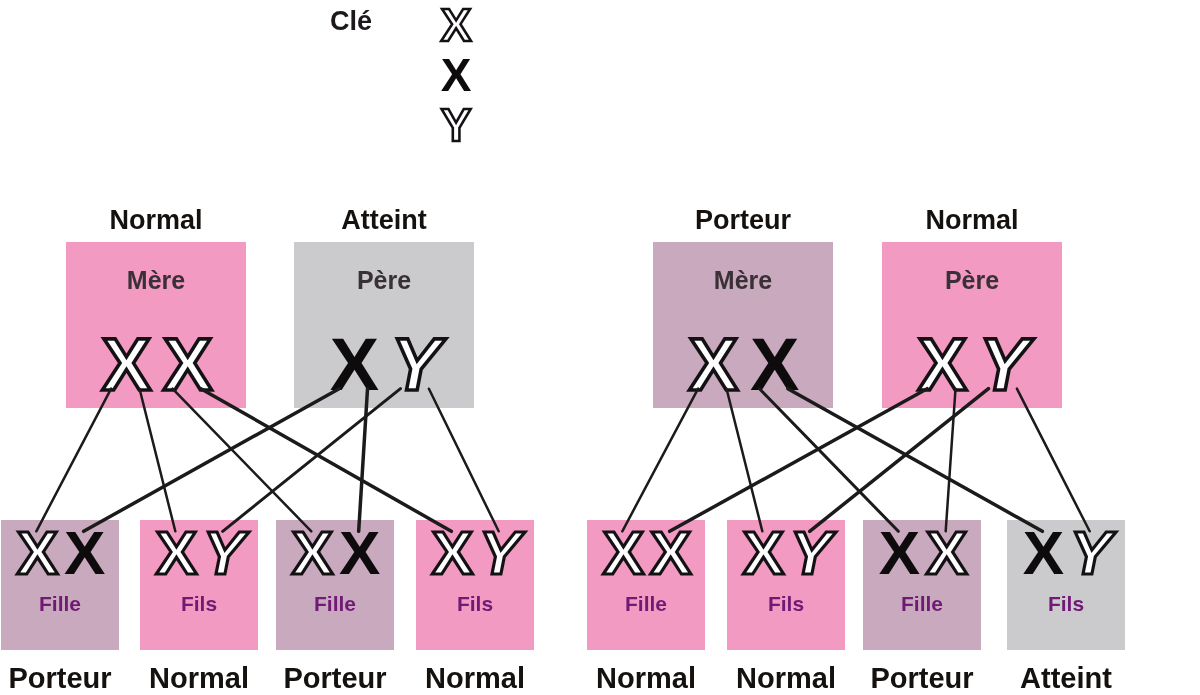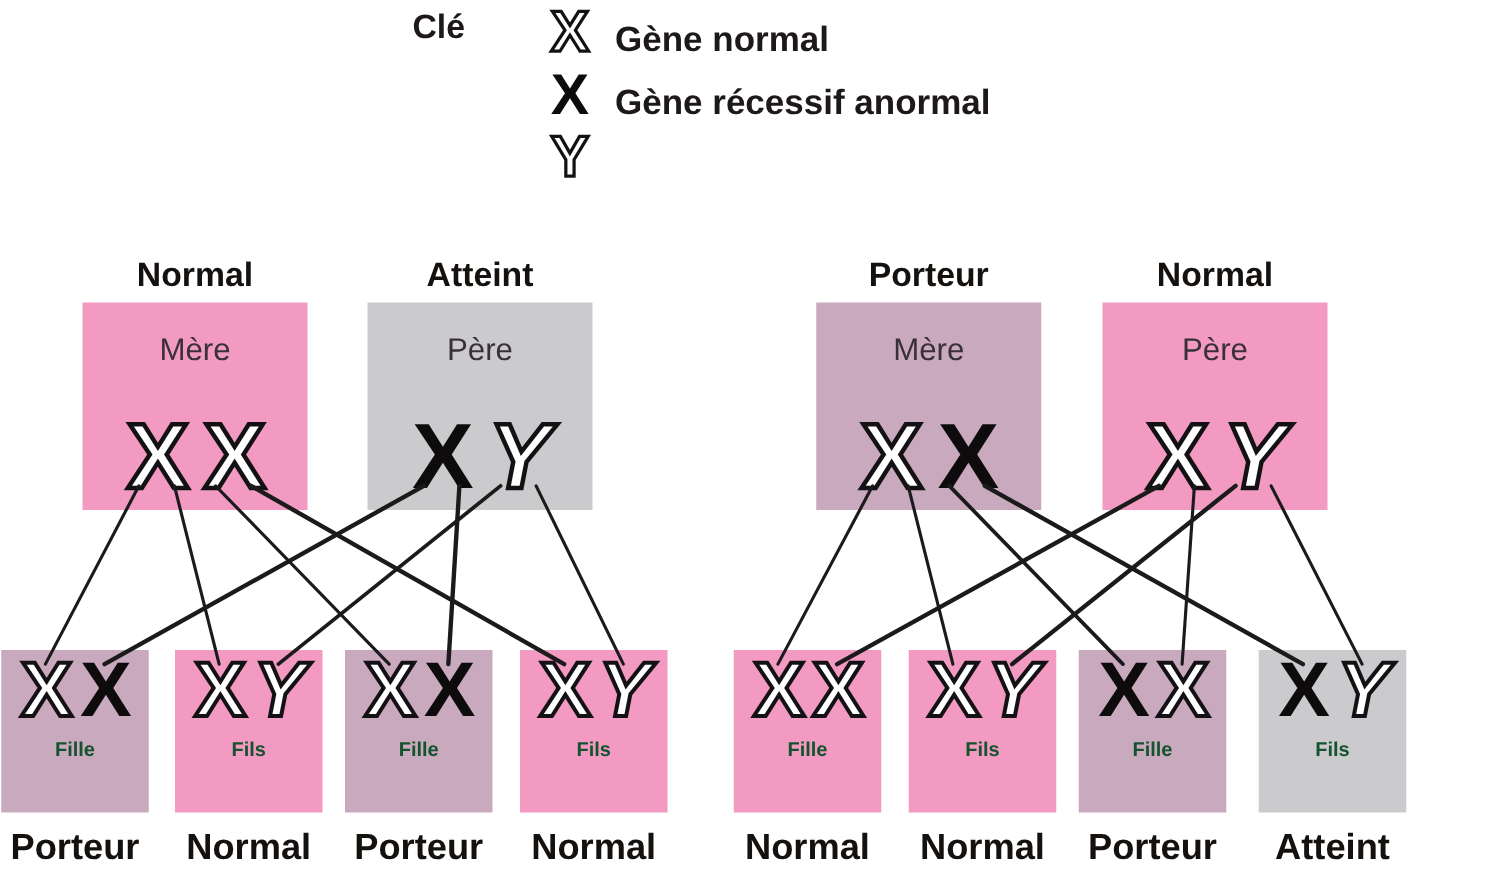--- a/index.html
+++ b/index.html
@@ -13,31 +13,31 @@
   .key-row{display:flex;align-items:baseline;height:50px;}
   .key-sym{display:inline-block;width:46px;text-align:center;font-size:46px;font-weight:800;line-height:50px;letter-spacing:-2px;}
   .key-sym[data-v="outlined"]{color:#fff;-webkit-text-stroke:2.6px #141114;}
   .key-sym[data-v="solid"]{color:#0e0b0d;}
   .key-label{margin-left:14px;font-size:28px;font-weight:600;white-space:nowrap;}
   
   .parent{position:absolute;top:204px;width:180px;text-align:center;}
   .p-Lm{left:66px}.p-Lf{left:294px}.p-Rm{left:653px}.p-Rf{left:882px}
   .p-status{font-size:27px;font-weight:700;line-height:32px;color:#14110f;}
   .p-box{margin-top:6px;height:166px;position:relative;}
-  .p-role{padding-top:24px;font-size:25px;font-weight:400;color:#3a3137;}
+  .p-role{padding-top:24px;font-size:25px;font-weight:700;color:#3a3137;}
   .p-genes{position:absolute;bottom:6px;left:0;right:0;display:flex;justify-content:center;gap:14px;}
   .p-genes .gene{font-size:74px;font-weight:800;line-height:1;letter-spacing:-2px;}
   
   .child{position:absolute;top:520px;width:118px;text-align:center;}
   .c-1{left:1px}.c-2{left:140px}.c-3{left:276px}.c-4{left:416px}
   .c-5{left:587px}.c-6{left:727px}.c-7{left:863px}.c-8{left:1007px}
   .c-box{height:130px;position:relative;}
   .c-genes{padding-top:2px;display:flex;justify-content:center;gap:8px;}
   .c-genes .gene{font-size:62px;font-weight:800;line-height:1;letter-spacing:-2px;}
-  .c-sex{margin-top:8px;font-size:16px;font-weight:600;color:#14532d;}
+  .c-sex{margin-top:8px;font-size:21px;font-weight:600;color:#701a75;}
   .c-status{margin-top:12px;font-size:29px;font-weight:700;white-space:nowrap;color:#14110f;}
   
   .gene[data-v="outlined"]{color:#ffffff;-webkit-text-stroke:3.6px #141114;}
   .c-genes .gene[data-v="outlined"]{-webkit-text-stroke:3.2px #141114;}
   .gene[data-v="solid"]{color:#0e0b0d;}
   .gene[data-g="Y"]{font-style:italic;}
   [data-box="pink"]{background:#F29AC2;}
   [data-box="mauve"]{background:#C9A9BD;}
   [data-box="gray"]{background:#CBCBCD;}
   
@@ -45,25 +45,23 @@
 </style>
 </head>
 <body>
 
 <div id="stage">
 
   <div class="key-title">Clé</div>
   <div class="key-items">
     <div class="key-row">
       <span class="key-sym" data-v="outlined" data-g="X">X</span>
-      <span class="key-label">Gène normal</span>
     </div>
     <div class="key-row">
       <span class="key-sym" data-v="solid" data-g="X">X</span>
-      <span class="key-label">Gène récessif anormal</span>
     </div>
     <div class="key-row">
       <span class="key-sym" data-v="outlined" data-g="Y">Y</span>
     </div>
   </div>
 
   <div class="parent p-Lm">
     <div class="p-status">Normal</div>
     <div class="p-box" data-box="pink">
       <div class="p-role">Mère</div>

